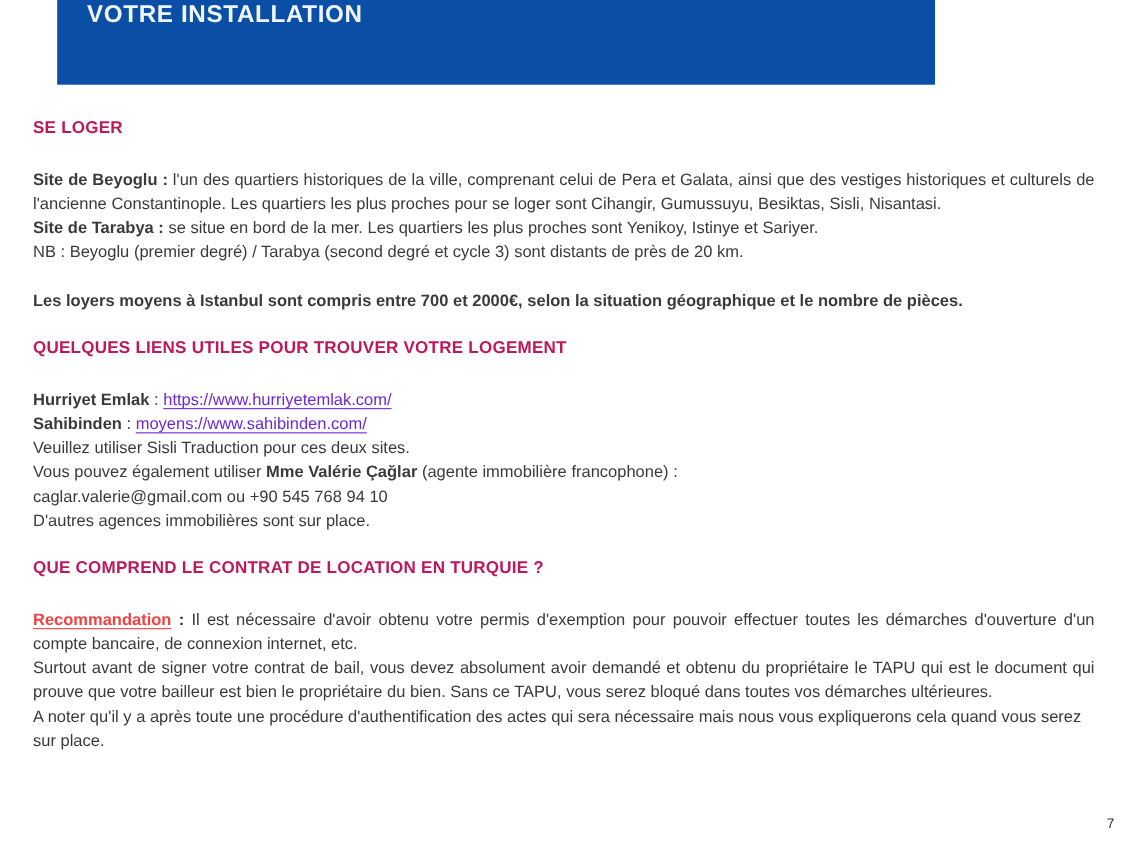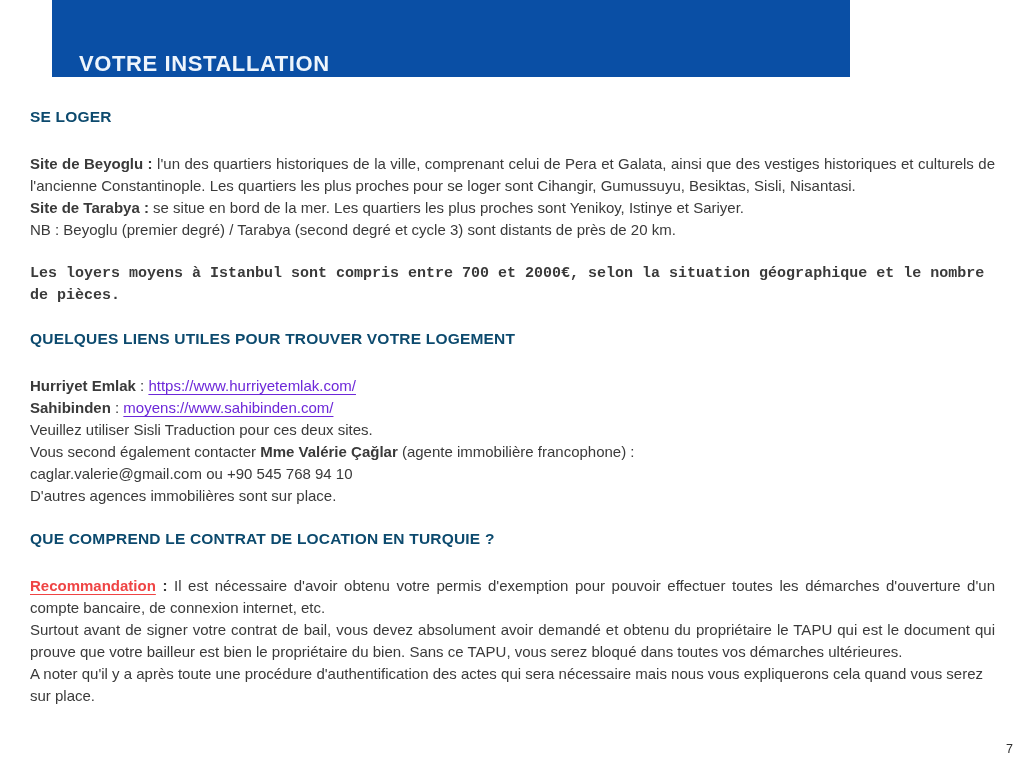--- a/index.html
+++ b/index.html
@@ -14,48 +14,48 @@
     overflow: hidden;
   }
   .banner {
     position: absolute;
     top: 0;
     left: 52px;
     width: 798px;
     height: 77px;
     background: #0a4fa5;
     display: flex;
-    align-items: flex-end;
+    align-items: flex-start;
   }
   .banner-title {
     color: #eef5fc;
     font-size: 22px;
     font-weight: 700;
     letter-spacing: 0.6px;
     padding-left: 27px;
   }
   .content {
     position: absolute;
     top: 77px;
     left: 30px;
     width: 965px;
     font-size: 15px;
     line-height: 22px;
   }
   h2.section-heading {
     font-size: 15.5px;
     line-height: 20px;
     font-weight: 700;
-    color: #0c4a6e;
+    color: #be185d;
     letter-spacing: 0.2px;
     margin: 22px 0 26px 0;
   }
   h2.first-heading { margin-top: 30px; }
   .para { margin-top: 4px; }
-  .block { margin-top: 22px; font-family: Liberation Mono, monospace; }
+  .block { margin-top: 22px; }
   .justify { text-align: justify; }
   .b { font-weight: 700; }
   .u {
     text-decoration: underline;
     text-underline-offset: 3px;
     color: #6d28d9;
   }
   .reco {
     color: #ef4444;
     font-weight: 700;
@@ -99,21 +99,21 @@
 
     <div class="para">
       <div>
         <span class="b">Hurriyet Emlak</span><span> : </span><a class="u" href="#">https://www.hurriyetemlak.com/</a>
       </div>
       <div>
         <span class="b">Sahibinden</span><span> : </span><a class="u" href="#">moyens://www.sahibinden.com/</a>
       </div>
       <div>Veuillez utiliser Sisli Traduction pour ces deux sites.</div>
       <div>
-        <span>Vous second également contacter </span><span class="b">Mme Valérie Çağlar</span><span> (agente immobilière francophone) :</span>
+        <span>Vous pouvez également utiliser </span><span class="b">Mme Valérie Çağlar</span><span> (agente immobilière francophone) :</span>
       </div>
       <div>caglar.valerie@gmail.com ou +90 545 768 94 10</div>
       <div>D'autres agences immobilières sont sur place.</div>
     </div>
 
     <h2 class="section-heading">QUE COMPREND LE CONTRAT DE LOCATION EN TURQUIE ?</h2>
 
     <div class="para">
       <div class="justify">
         <span class="reco">Recommandation</span><span class="b"> : </span><span>Il est nécessaire d'avoir obtenu votre permis d'exemption pour pouvoir effectuer toutes les démarches d'ouverture d'un compte bancaire, de connexion internet, etc.</span>

